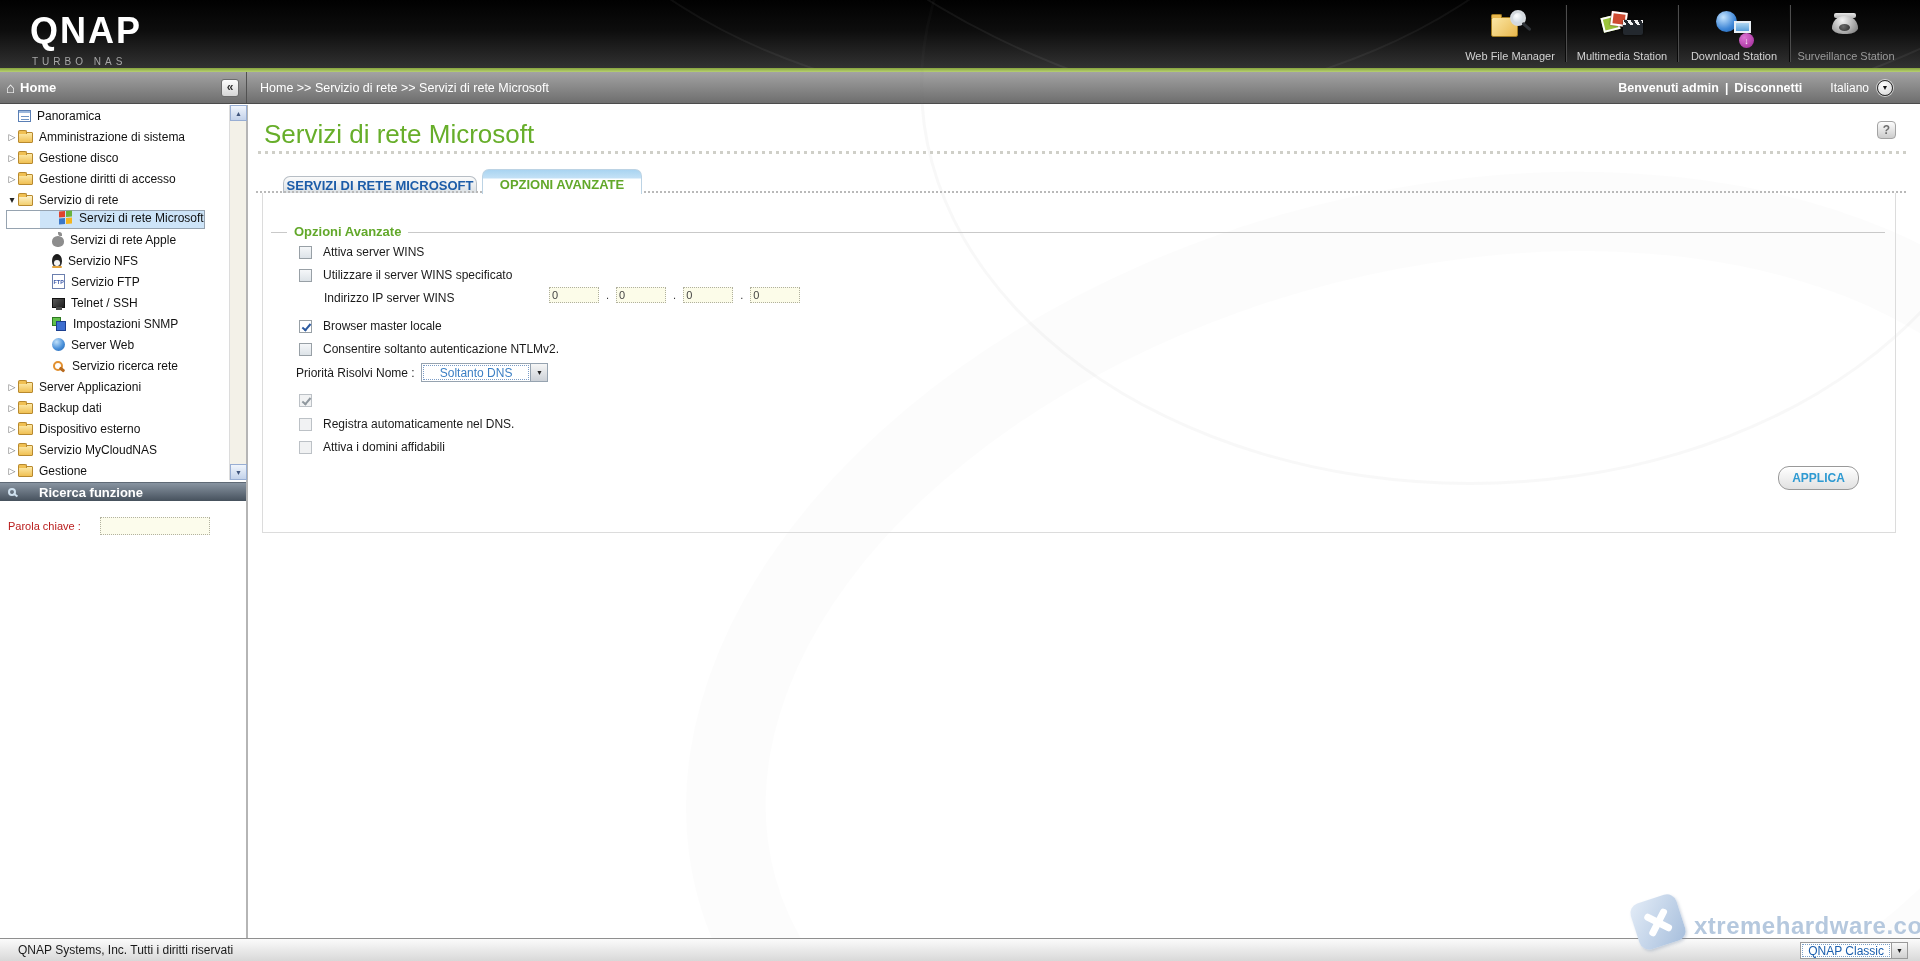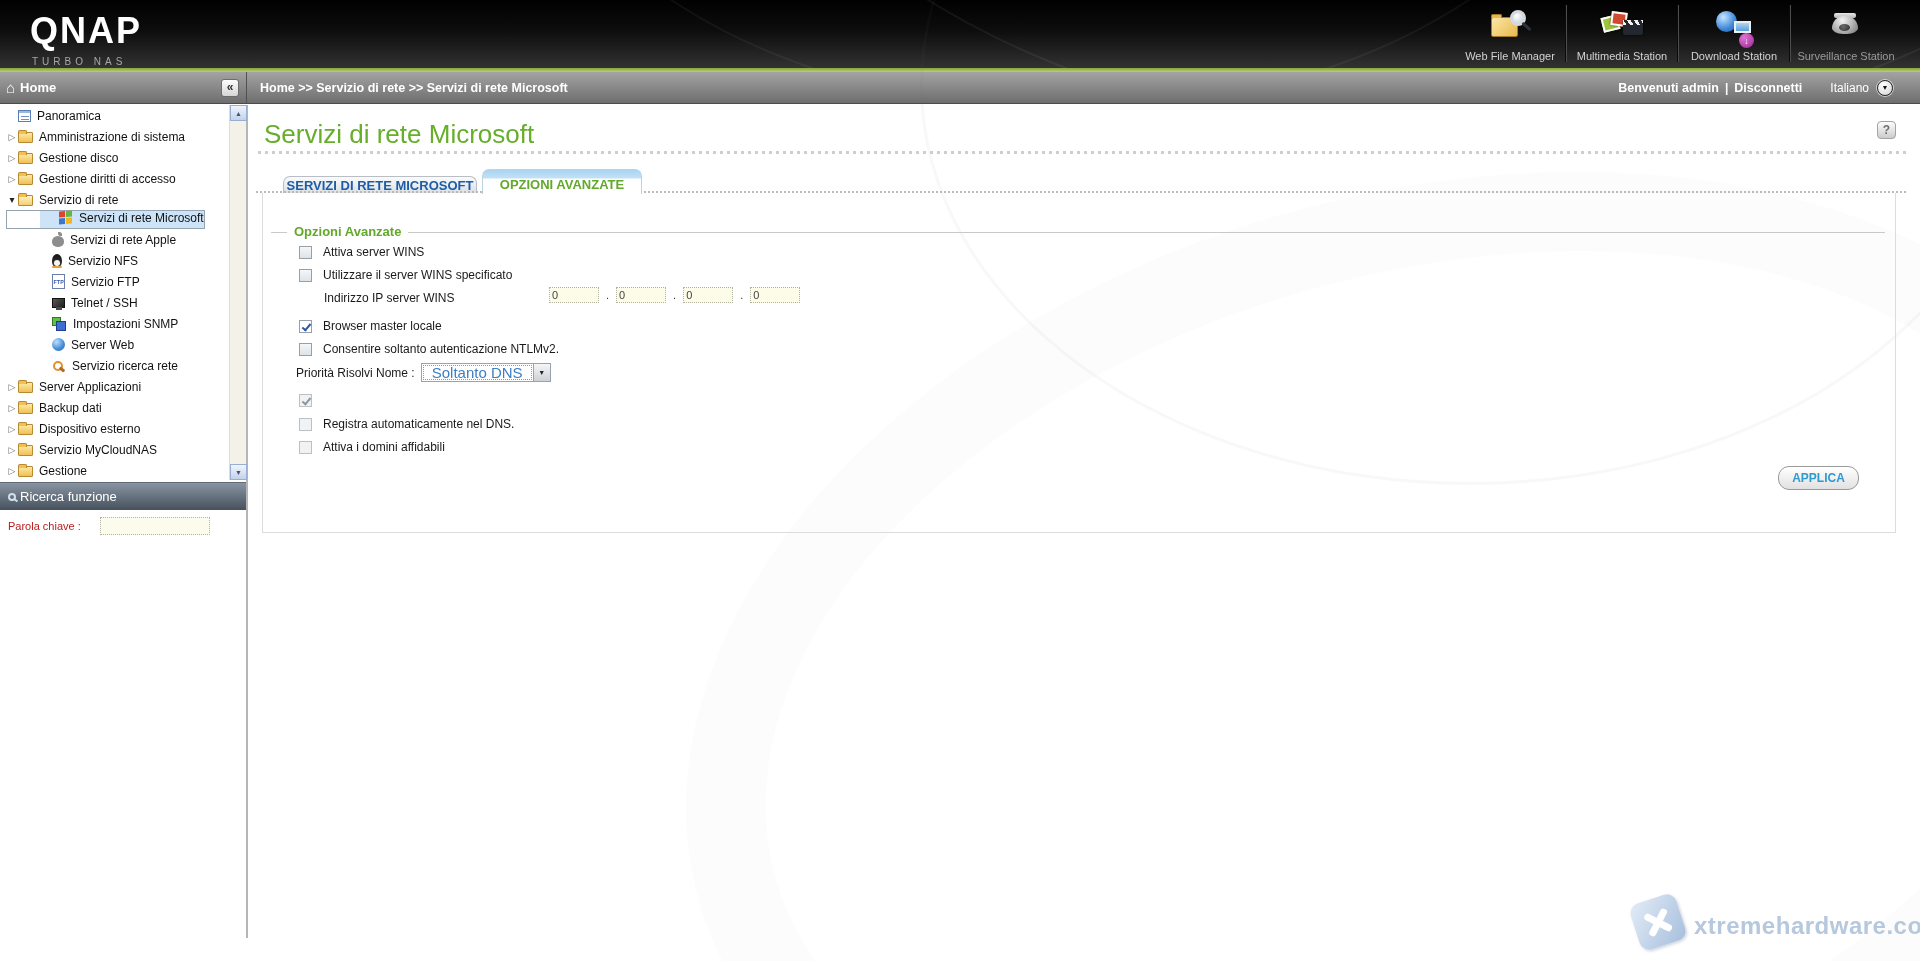--- a/index.html
+++ b/index.html
@@ -64,21 +64,21 @@
   .crumbbar{position:absolute;left:0;top:72px;width:100%;height:32px;
     background:linear-gradient(#a3a3a3,#6e6e6e);border-bottom:1px solid #4b4b4b}
   .side-head{position:absolute;left:0;top:0;width:247px;height:100%;border-right:1px solid #515151;
     display:flex;align-items:center}
   .home-ico{color:#fff;font-size:15px;margin:0 5px 0 6px}
   .side-head-title{color:#fff;font-weight:bold;font-size:13px}
   .collapse-btn{position:absolute;left:221px;top:7px;width:18px;height:18px;border:1px solid #6c6c6c;
     border-radius:3px;background:linear-gradient(#fdfdfd,#d6d6d6);color:#333;font-weight:bold;
     font-size:12px;line-height:15px;text-align:center;cursor:pointer}
   .crumb-text{position:absolute;left:260px;top:0;height:100%;display:flex;align-items:center;
-    color:#fff;font-weight:bold;font-size:12.5px}
+    color:#fff;font-weight:normal;font-size:12.5px}
   .user-area{position:absolute;right:27px;top:0;height:100%;display:flex;align-items:center;color:#fff}
   .welcome{font-weight:bold;font-size:12.5px}
   .pipe{font-weight:bold;margin:0 6px}
   .logout{font-weight:bold;font-size:12.5px;cursor:pointer}
   .lang{font-size:12px;margin-left:28px;margin-right:8px}
   .lang-btn{width:16px;height:16px;border-radius:50%;border:1px solid #2e2e2e;cursor:pointer;
     background:radial-gradient(circle at 40% 30%,#ffffff,#d2d2d2);display:flex;align-items:center;
     justify-content:center;font-size:7px;color:#111;box-shadow:0 0 0 1px rgba(255,255,255,.6)}
 
   
@@ -133,23 +133,23 @@
   .ic-rr::before{content:'';position:absolute;left:1px;top:1px;width:6px;height:6px;
     border:2px solid #e2902f;border-radius:50%}
   .ic-rr::after{content:'';position:absolute;right:1px;bottom:1px;width:6px;height:3px;
     background:#b86a1e;transform:rotate(38deg);border-radius:1px}
   .vscroll{position:absolute;right:0;top:0;width:17px;height:375px;background:#f3f1e8;
     border-left:1px solid #dcdcdc}
   .vs-btn{position:absolute;left:0;width:17px;height:16px;background:linear-gradient(#f0f5fc,#c3d2ea);
     border:1px solid #98aed3;color:#3f547c;font-size:7px;display:flex;align-items:center;
     justify-content:center;cursor:pointer}
   .vs-up{top:0}.vs-down{bottom:0}
-  .search-head{position:absolute;left:0;top:377px;width:246px;height:28px;
+  .search-head{position:absolute;left:0;top:377px;width:246px;height:19px;
     background:linear-gradient(#8894a1,#46515d);border-top:1px solid #5f6a76;
-    display:flex;align-items:center;gap:4px;padding-left:8px;color:#fff;font-weight:normal;font-size:13px}
+    display:flex;align-items:center;gap:23px;padding-left:8px;color:#fff;font-weight:bold;font-size:13px}
   .sh-lens{width:8px;height:8px;border:2px solid #cfe0ee;border-radius:50%;position:relative;flex:none}
   .sh-lens::after{content:'';position:absolute;right:-4px;bottom:-2px;width:5px;height:2px;
     background:#cfe0ee;transform:rotate(40deg)}
   .search-body{position:absolute;left:0;top:404px;width:246px;height:34px}
   .kw-label{position:absolute;left:8px;top:11px;font-size:11px;color:#b91c1c}
   .kw-input{position:absolute;left:100px;top:8px;width:110px;height:18px;background:#fcfcec;
     border:1px dotted #b2b2a0;font-size:12px;padding:0 3px;outline:none;color:#333}
 
   
   .content{position:absolute;left:250px;top:105px;width:1670px;height:833px;background:#fff;overflow:visible}
@@ -186,21 +186,21 @@
   .cb.checked::after{content:'';position:absolute;left:2px;top:3px;width:7px;height:3px;
     border-left:2px solid #2c5aa0;border-bottom:2px solid #2c5aa0;transform:rotate(-50deg)}
   .cb.dis{border-color:#bcc1c6;background:#f1f2f3}
   .cb.dis.checked::after{border-color:#8f979e}
   .ipgroup{position:absolute;left:286px;top:94px;display:flex;align-items:center;gap:4px}
   .ipbox{width:50px;height:16px;background:#fcfce9;border:1px dotted #b0b09e;font-size:11px;
     padding:0 2px;outline:none;color:#444;font-family:"Liberation Sans",sans-serif}
   .ipdot{color:#333;font-size:11px;margin:0 3px}
   .sel{display:inline-flex;align-items:stretch;border:1px solid #96a3b0;background:#fff;
     margin-left:6px;height:19px;cursor:pointer}
-  .sel-val{padding:1px 8px;margin:1px;border:1px dotted #7a9cc6;color:#3b7fc4;font-size:15px;
+  .sel-val{padding:1px 16px;margin:1px;border:1px dotted #7a9cc6;color:#3b7fc4;font-size:12px;
     display:flex;align-items:center}
   .sel-btn{width:17px;background:linear-gradient(#f6f6f6,#ccd1d7);border-left:1px solid #96a3b0;
     display:flex;align-items:center;justify-content:center;font-size:7px;color:#222}
   .apply-btn{position:absolute;right:36px;top:273px;width:81px;height:24px;border-radius:11px;
     border:1px solid #999999;background:linear-gradient(#ffffff,#e1e1e1);color:#2e9ad2;
     font-weight:bold;font-size:12px;text-align:center;line-height:22px;cursor:pointer;
     box-shadow:inset 0 1px 0 #fff}
 
   
   .footer{position:absolute;left:0;top:938px;width:100%;height:23px;
@@ -447,19 +447,26 @@
       </div>
       <div class="frow" style="left:36px;top:246px">
         <span class="cb dis"></span>
         <span class="flabel">Attiva i domini affidabili</span>
       </div>
 
       <div class="apply-btn">APPLICA</div>
     </div>
   </div>
 
+  <div class="footer">
+    <div class="copyright">QNAP Systems, Inc. Tutti i diritti riservati</div>
+    <div class="theme-sel">
+      <span class="theme-txt">QNAP Classic</span>
+      <span class="theme-btn">▼</span>
+    </div>
+  </div>
 
   <div class="xwm">
     <div class="xwm-logo"></div>
     <div class="xwm-text">xtremehardware.com</div>
   </div>
 
 </div>
 
 </body></html>

